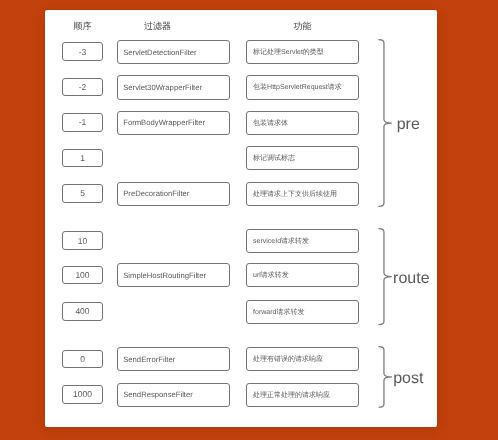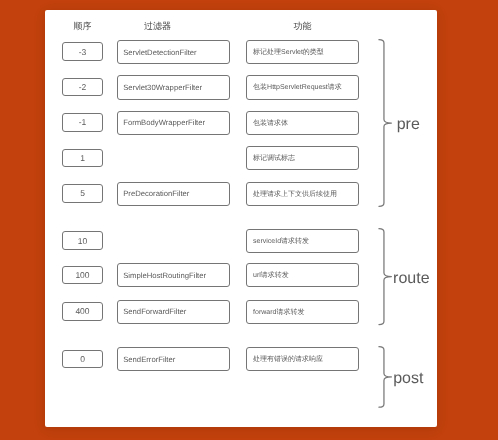--- a/index.html
+++ b/index.html
@@ -120,23 +120,20 @@
           <span>SimpleHostRoutingFilter</span>
         </div>
         <div class="box func">
           <span>url请求转发</span>
         </div>
       </div>
       <div class="row" style="top:289.7px">
         <div class="box order">
           <span>400</span>
         </div>
-        <div class="box filt">
-          <span>SendForwardFilter</span>
-        </div>
         <div class="box func">
           <span>forward请求转发</span>
         </div>
       </div>
       <svg class="brace" style="top:217.9px" width="18" height="97.2" viewBox="0 0 18 97.2">
         <path d="M1.95,0.65 C4.35,0.65 6.95,1.15 6.95,3.9 L6.95,45.1 C6.95,47.45 8.35,48.6 14.4,48.6 C8.35,48.6 6.95,49.75 6.95,52.1 L6.95,93.3 C6.95,96.05 4.35,96.55 1.95,96.55" fill="none" stroke="#787878" stroke-width="1.25" stroke-linecap="round" stroke-linejoin="round"></path>
       </svg>
       <div class="grplbl" style="left:348.1px;top:262.7px">route</div>
     </div>
 
@@ -145,19 +142,30 @@
         <div class="box order">
           <span>0</span>
         </div>
         <div class="box filt">
           <span>SendErrorFilter</span>
         </div>
         <div class="box func">
           <span>处理有错误的请求响应</span>
         </div>
       </div>
+      <div class="row" style="top:372.5px">
+        <div class="box order">
+          <span>1000</span>
+        </div>
+        <div class="box filt">
+          <span>SendResponseFilter</span>
+        </div>
+        <div class="box func">
+          <span>处理正常处理的请求响应</span>
+        </div>
+      </div>
       <svg class="brace" style="top:336.1px" width="18" height="61.8" viewBox="0 0 18 61.8">
         <path d="M1.95,0.65 C4.35,0.65 6.95,1.15 6.95,3.9 L6.95,27.4 C6.95,29.75 8.35,30.9 14.4,30.9 C8.35,30.9 6.95,32.05 6.95,34.4 L6.95,57.9 C6.95,60.65 4.35,61.15 1.95,61.15" fill="none" stroke="#787878" stroke-width="1.25" stroke-linecap="round" stroke-linejoin="round"></path>
       </svg>
       <div class="grplbl" style="left:348.2px;top:363.05px">post</div>
     </div>
   </div>
 </div>
 
 </body></html>

